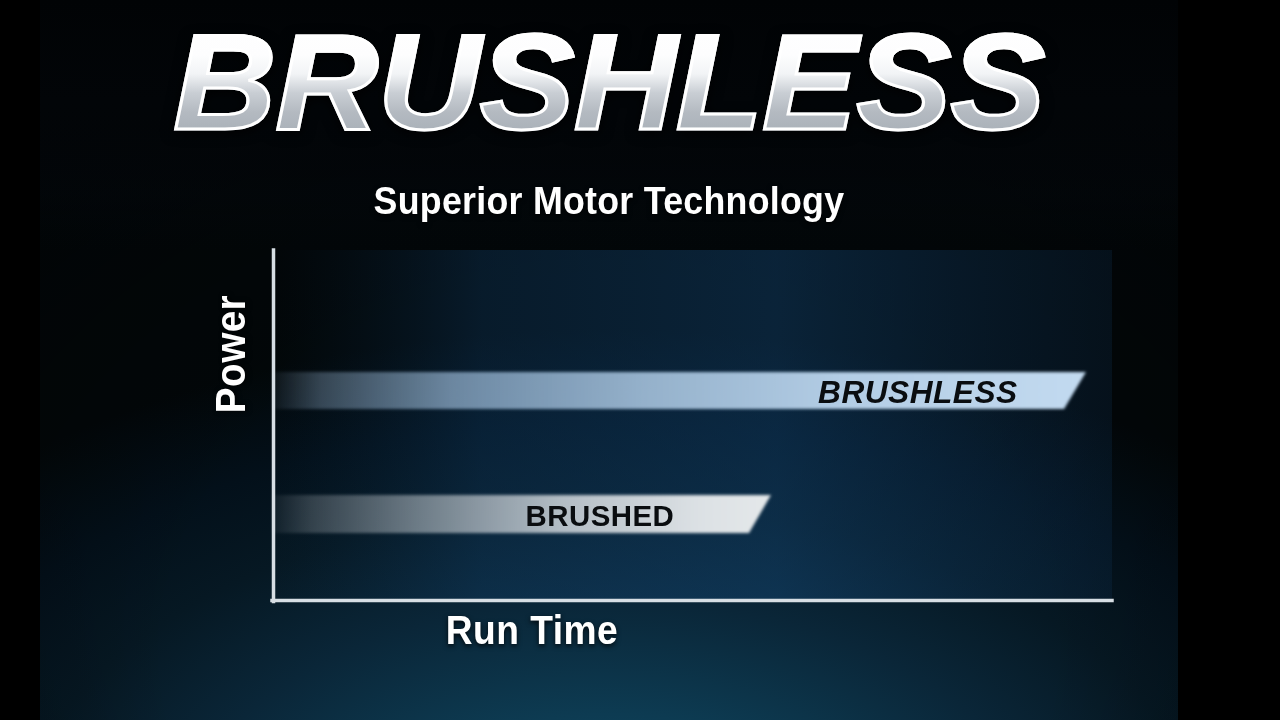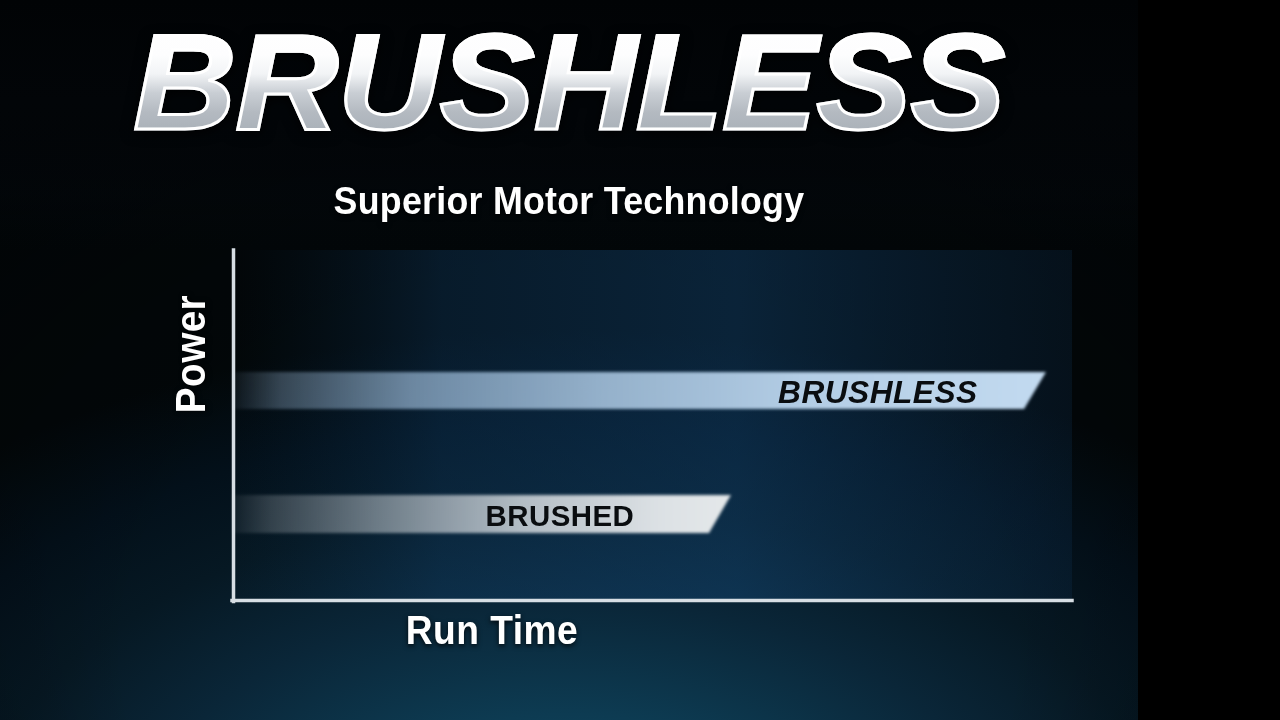--- a/index.html
+++ b/index.html
@@ -8,20 +8,21 @@
     padding: 0;
     background: #000;
   }
   #stage {
     position: relative;
     width: 1138px;
     height: 720px;
     overflow: hidden;
     font-family: "Liberation Sans", sans-serif;
     background: #a21caf;
+    margin-left: 40px;
   }
   
   .bg-base {
     position: absolute;
     inset: 0;
     background:
       radial-gradient(ellipse 900px 520px at 50% 118%, #11506b 0%, #0d3b52 26%, #0a2638 48%, #061823 66%, #03101a 82%, #020709 100%);
   }
   .bg-vignette {
     position: absolute;

